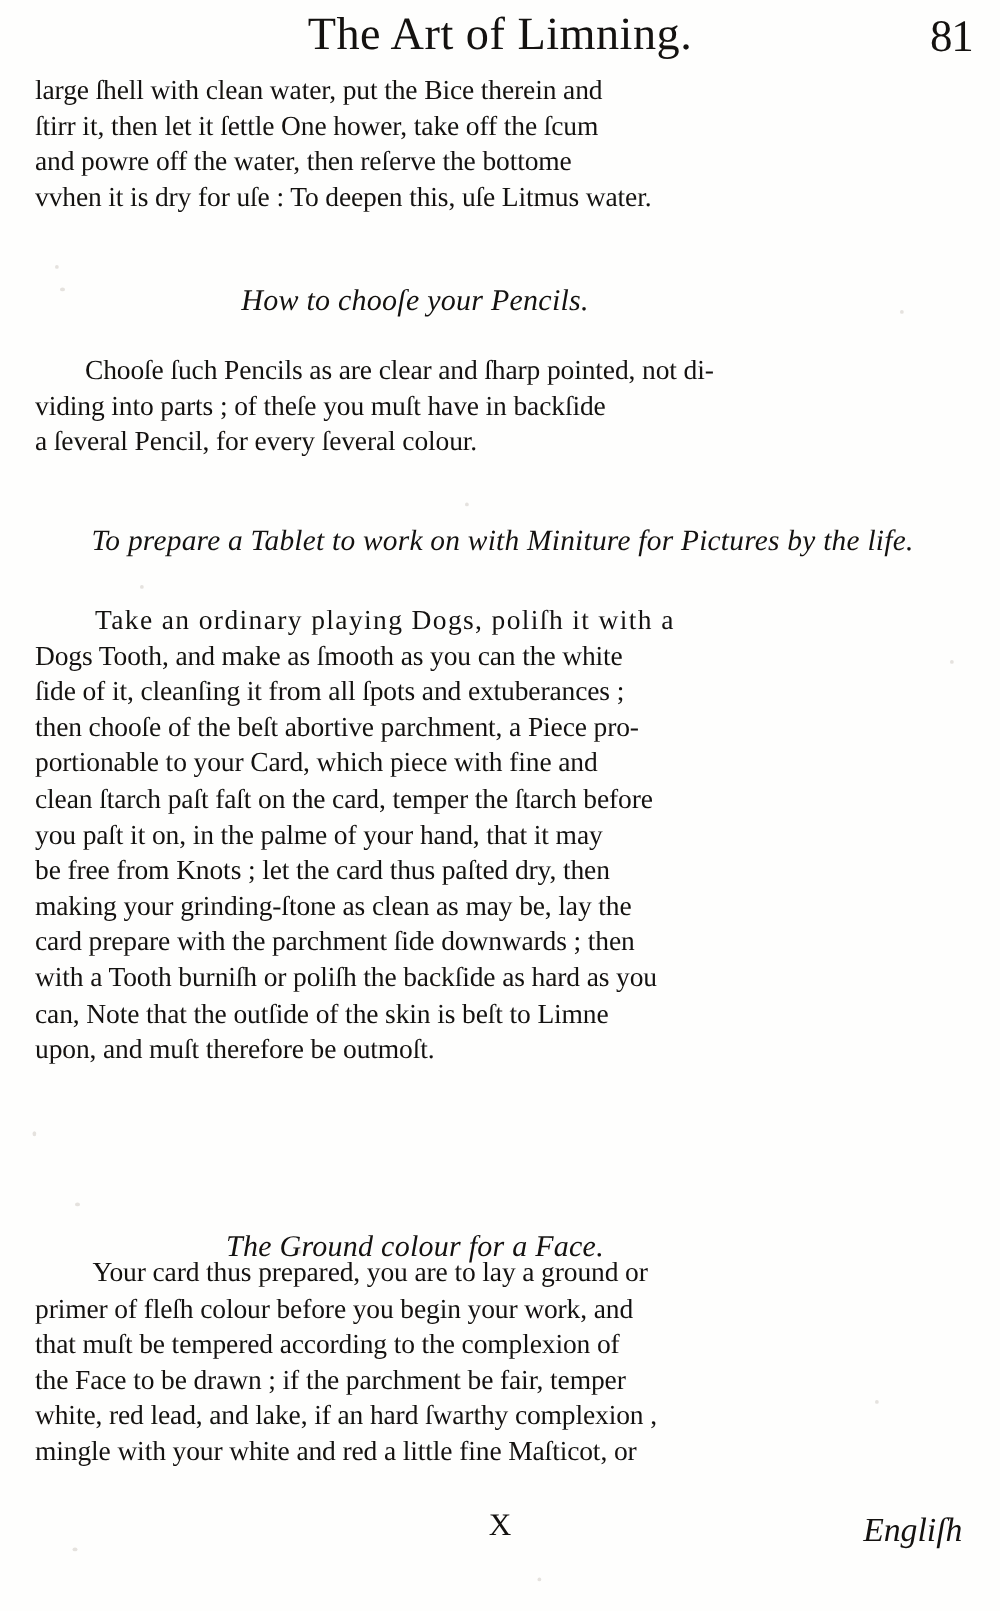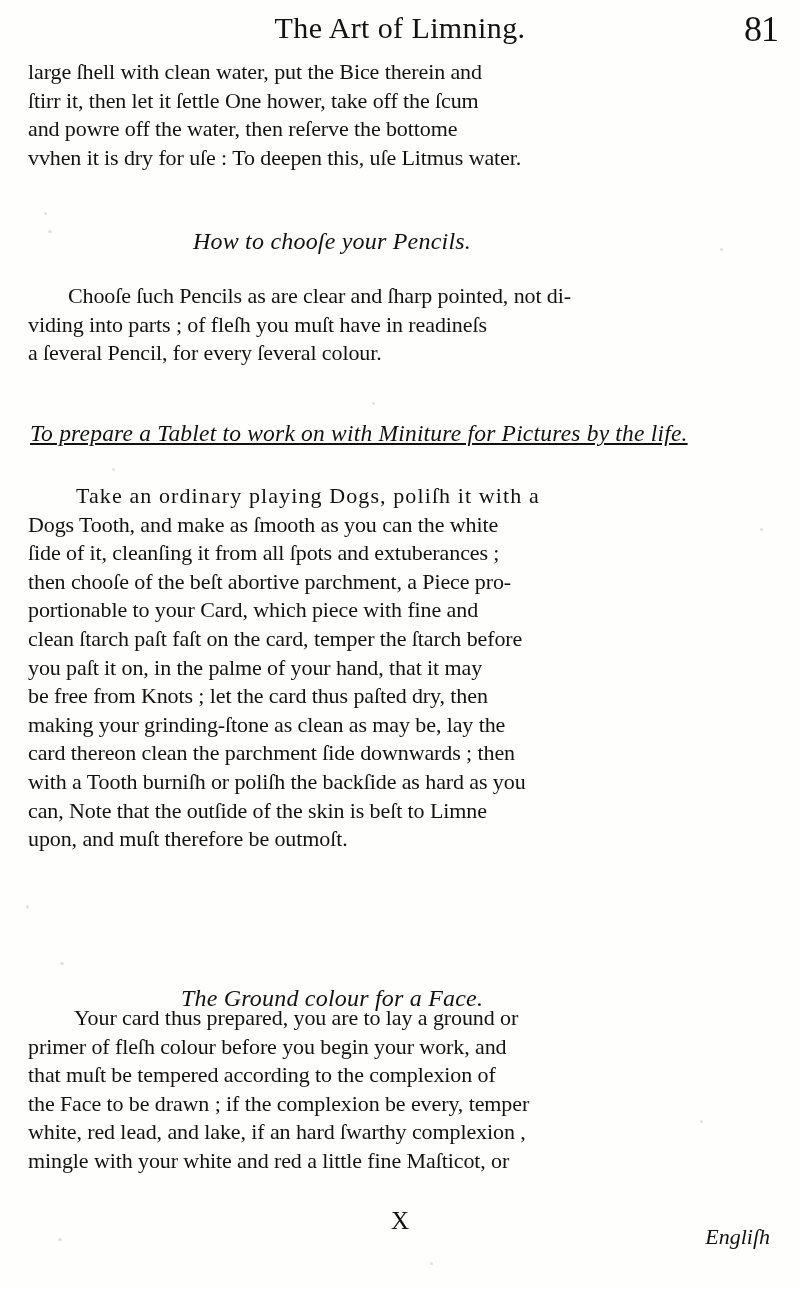--- a/index.html
+++ b/index.html
@@ -32,21 +32,21 @@
     position: absolute;
     top: 8px;
     left: 0;
     width: 800px;
     height: 46px;
   }
   .rh-title {
     position: absolute;
     left: 0; right: 0;
     text-align: center;
-    font-size: 30px;
+    font-size: 37px;
     letter-spacing: .4px;
     line-height: 40px;
     white-space: nowrap;
   }
   .rh-pageno {
     position: absolute;
     right: 22px;
     top: 2px;
     font-size: 36px;
     line-height: 38px;
@@ -73,46 +73,45 @@
     width: 664px;
     text-align: center;
     font-style: italic;
     font-size: 24px;
     line-height: 30px;
     white-space: nowrap;
     letter-spacing: .2px;
   }
   .heading.wide {
     font-size: 23.5px;
-    text-align: left;
+    text-align: center;
     left: 30px;
     width: 744px;
-    text-decoration: underline;
   }
 
   
   .sigline {
     position: absolute;
     left: 0;
     width: 800px;
     height: 32px;
   }
   .sig-mark {
     position: absolute;
     left: 0; right: 0;
     text-align: center;
     font-size: 25px;
     line-height: 30px;
   }
   .catchword {
     position: absolute;
     right: 30px;
-    top: 16px;
+    top: 3px;
     font-style: italic;
-    font-size: 22px;
+    font-size: 27px;
     line-height: 30px;
   }
 </style>
 </head>
 <body>
 
 <div class="page">
 
   <div class="speck" style="left:44px;top:212px;width:3px;height:3px;"></div>
   <div class="speck" style="left:48px;top:230px;width:4px;height:3px;"></div>
@@ -136,49 +135,49 @@
     <div class="line">large ſhell with clean water,  put the Bice therein and</div>
     <div class="line">ſtirr it,  then let it ſettle One hower,  take off the ſcum</div>
     <div class="line">and  powre off the water,  then reſerve the bottome</div>
     <div class="line">vvhen it is dry for uſe :   To deepen this, uſe Litmus water.</div>
   </div>
 
   <div class="heading" style="top:226px;">How to chooſe your Pencils.</div>
 
   <div class="block" style="top:282px;">
     <div class="line" style="text-indent:40px;">Chooſe ſuch Pencils as are clear and ſharp pointed, not di-</div>
-    <div class="line">viding into parts ;  of fleſh you muſt have in readineſs</div>
+    <div class="line">viding into parts ;  of theſe you muſt have in backſide</div>
     <div class="line">a ſeveral Pencil,  for every ſeveral colour.</div>
   </div>
 
   <div class="heading wide" style="top:418px;">To prepare a Tablet to work on with Miniture for Pictures by the life.</div>
 
   <div class="block" style="top:482px;">
     <div class="line" style="text-indent:48px;letter-spacing:1.1px;">Take an ordinary playing Dogs,  poliſh it  with a</div>
     <div class="line">Dogs Tooth,  and make as ſmooth as you can the white</div>
     <div class="line">ſide of it,  cleanſing it from  all ſpots and  extuberances ;</div>
     <div class="line">then chooſe of the beſt abortive parchment,  a Piece pro-</div>
     <div class="line">portionable to your Card,  which piece  with fine and</div>
     <div class="line">clean ſtarch paſt faſt on the card,   temper the ſtarch before</div>
     <div class="line">you paſt it on,  in the palme of  your hand,  that it may</div>
     <div class="line">be free from Knots ;  let the card thus paſted dry,  then</div>
     <div class="line">making your grinding-ſtone as clean as may be,  lay the</div>
-    <div class="line">card thereon clean the parchment ſide downwards ;  then</div>
+    <div class="line">card prepare with the parchment ſide downwards ;  then</div>
     <div class="line">with a Tooth burniſh or poliſh the backſide as hard as you</div>
     <div class="line">can,  Note that the outſide of the skin is beſt to Limne</div>
     <div class="line">upon,  and muſt therefore be outmoſt.</div>
   </div>
 
   <div class="heading" style="top:943px;margin-top:40px;">The Ground colour for a Face.</div>
 
   <div class="block" style="top:1004px;">
     <div class="line" style="text-indent:46px;">Your card thus prepared,  you are to lay a ground or</div>
     <div class="line">primer of fleſh colour before you begin your work,  and</div>
     <div class="line">that muſt be tempered according to the complexion of</div>
-    <div class="line">the Face to be drawn ;  if the complexion be every,  temper</div>
+    <div class="line">the Face to be drawn ;  if the parchment be fair,  temper</div>
     <div class="line">white,  red lead,  and lake,  if an hard ſwarthy complexion ,</div>
     <div class="line">mingle with your white and red a little fine Maſticot, or</div>
   </div>
 
   <div class="sigline" style="top:1206px;">
     <div class="sig-mark">X</div>
     <div class="catchword">Engliſh</div>
   </div>
 
 </div>

